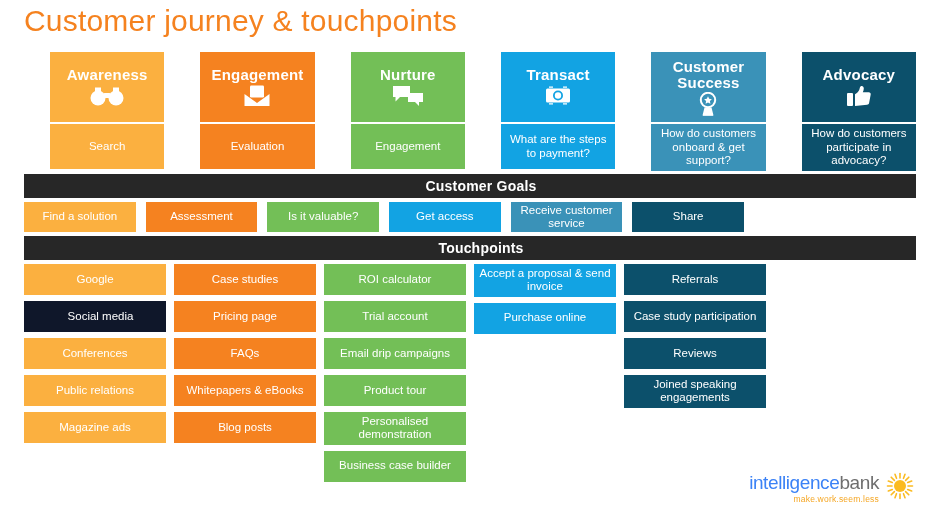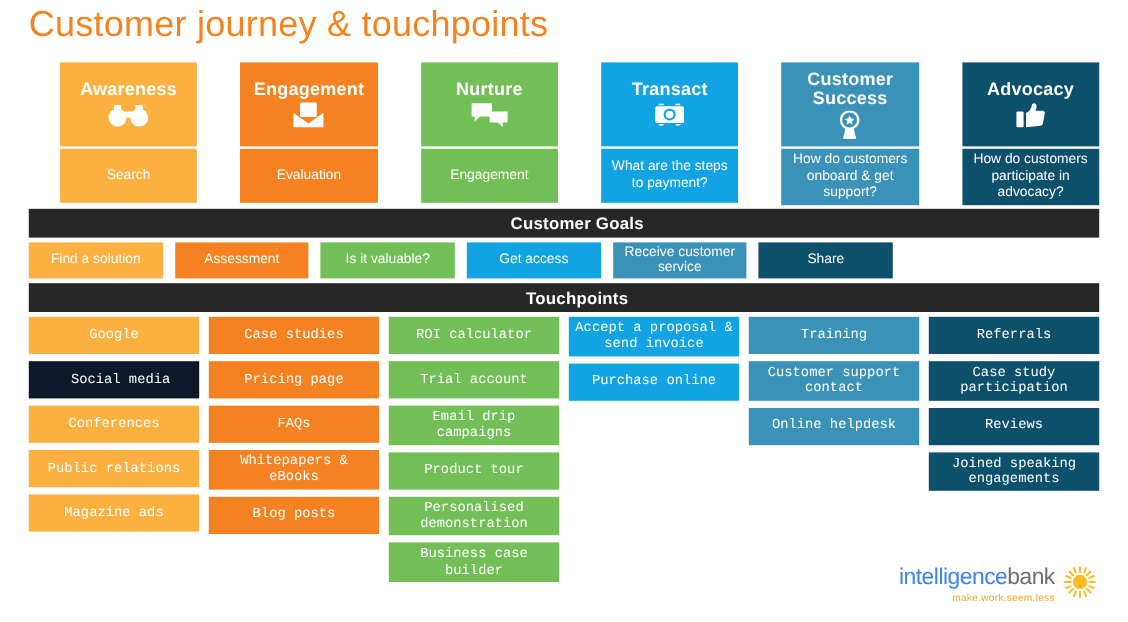--- a/index.html
+++ b/index.html
@@ -111,21 +111,20 @@
 
   
   #touch-grid {
     position: absolute;
     left: 24px; top: 264px;
     width: 892px;
     display: grid;
     grid-template-columns: repeat(6, 1fr);
     column-gap: 8px;
     align-items: start;
-    font-family: Liberation Mono, monospace;
   }
   .tp-col { display: flex; flex-direction: column; gap: 6px; }
   .tp-cell {
     min-height: 31px;
     display: flex;
     align-items: center;
     justify-content: center;
     text-align: center;
     color: #ffffff;
     font-size: 11.5px;
@@ -278,25 +277,20 @@
         <div class="tp-cell" style="background: rgb(115, 191, 87);">ROI calculator</div>
         <div class="tp-cell" style="background: rgb(115, 191, 87);">Trial account</div>
         <div class="tp-cell" style="background: rgb(115, 191, 87);">Email drip campaigns</div>
         <div class="tp-cell" style="background: rgb(115, 191, 87);">Product tour</div>
         <div class="tp-cell" style="background: rgb(115, 191, 87);">Personalised demonstration</div>
         <div class="tp-cell" style="background: rgb(115, 191, 87);">Business case builder</div>
       </div>
       <div class="tp-col">
         <div class="tp-cell" style="background: rgb(18, 163, 227);">Accept a proposal &amp; send invoice</div>
         <div class="tp-cell" style="background: rgb(18, 163, 227);">Purchase online</div>
-      </div>
-      <div class="tp-col">
-        <div class="tp-cell" style="background: rgb(58, 146, 184);">Training</div>
-        <div class="tp-cell" style="background: rgb(58, 146, 184);">Customer support contact</div>
-        <div class="tp-cell" style="background: rgb(58, 146, 184);">Online helpdesk</div>
       </div>
       <div class="tp-col">
         <div class="tp-cell" style="background: rgb(12, 80, 107);">Referrals</div>
         <div class="tp-cell" style="background: rgb(12, 80, 107);">Case study participation</div>
         <div class="tp-cell" style="background: rgb(12, 80, 107);">Reviews</div>
         <div class="tp-cell" style="background: rgb(12, 80, 107);">Joined speaking engagements</div>
       </div>
     </div>
 
   <div id="logo">

